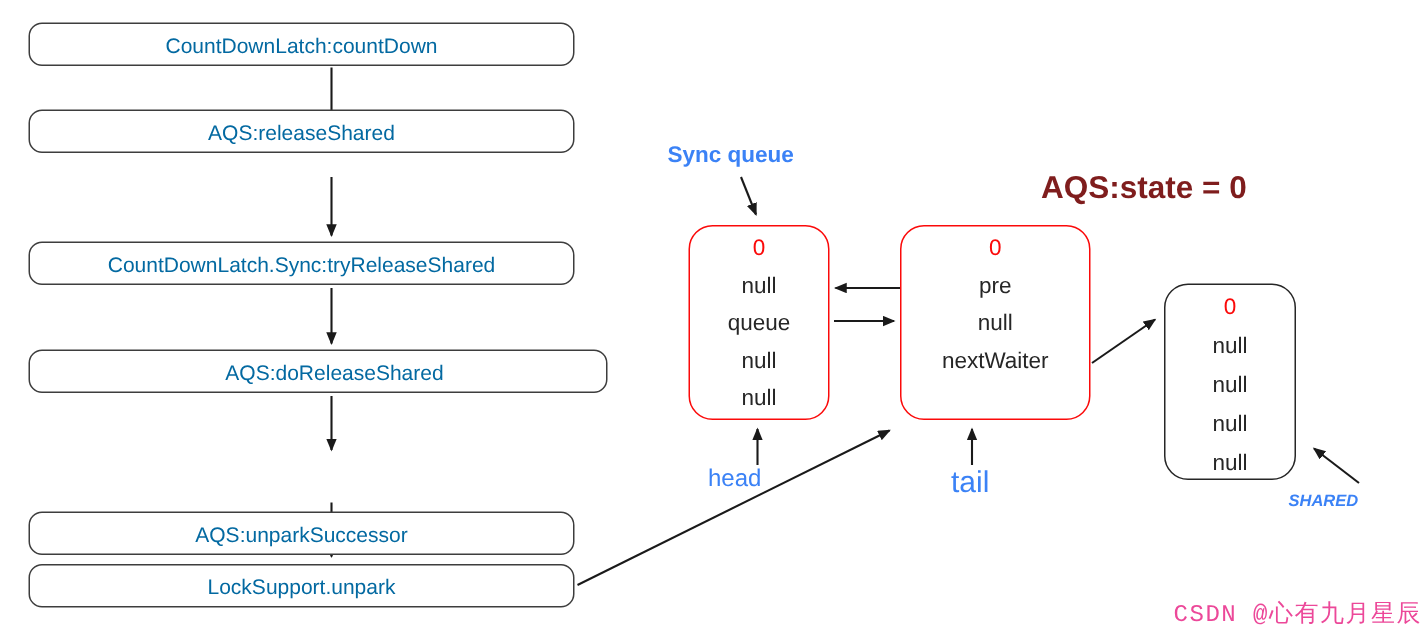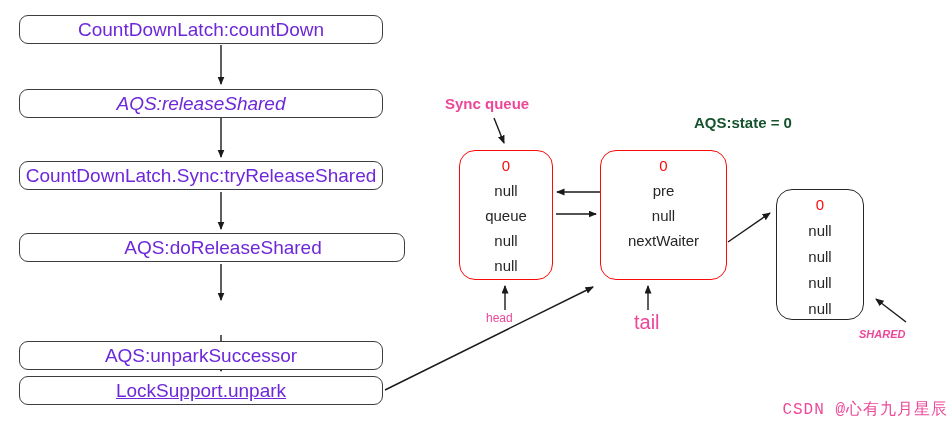--- a/index.html
+++ b/index.html
@@ -25,22 +25,22 @@
     position: absolute;
     left: 19px;
     width: 362px;
     height: 27px;
     background: #ffffff;
     border: 1.6px solid #3d3d3d;
     border-radius: 9px;
     display: flex;
     align-items: center;
     justify-content: center;
-    font-size: 19px;
-    color: #6d28d9;
+    font-size: 14px;
+    color: #0369a1;
     white-space: nowrap;
   }
   .node {
     position: absolute;
     background: #ffffff;
     border-radius: 16px;
     text-align: center;
     font-size: 15px;
     color: #262626;
     box-sizing: border-box;
@@ -49,28 +49,28 @@
   .node .row {
     height: 25px;
     line-height: 25px;
     white-space: nowrap;
   }
   .red-border  { border: 1.7px solid #fb0a0a; }
   .black-border{ border: 1.6px solid #262626; }
   .red-text    { color: #fb0a0a; }
   .diagram-label {
     position: absolute;
-    color: #ec4899;
+    color: #3b82f6;
     white-space: nowrap;
   }
   .bold   { font-weight: bold; }
   .italic { font-style: italic; }
   #sync-queue-label { left: 445px; top: 95px;  font-size: 15px; }
-  #aqs-state-label  { left: 694px; top: 114px; font-size: 15px; color: #14532d; }
-  #head-label { left: 486px; top: 311px; font-size: 12px; }
+  #aqs-state-label  { left: 694px; top: 114px; font-size: 21px; color: #7f1d1d; }
+  #head-label { left: 472px; top: 311px; font-size: 16px; }
   #tail-label { left: 634px; top: 311px; font-size: 20px; }
   #shared-label { left: 859px; top: 328px; font-size: 11px; }
   #watermark {
     position: absolute;
     right: 4px;
     top: 399px;
     font-size: 16px;
     color: #ec4899;
     letter-spacing: 1px;
     font-family: Liberation Mono, monospace;
@@ -98,25 +98,25 @@
       <line x1="556" y1="214" x2="596" y2="214" marker-end="url(#ah)"></line>
       <line x1="728" y1="242" x2="770" y2="213" marker-end="url(#ah)"></line>
       <line x1="505" y1="310" x2="505" y2="286" marker-end="url(#ah)"></line>
       <line x1="648" y1="310" x2="648" y2="286" marker-end="url(#ah)"></line>
       <line x1="385" y1="390" x2="593" y2="287" marker-end="url(#ah)"></line>
       <line x1="906" y1="322" x2="876" y2="299" marker-end="url(#ah)"></line>
     </g>
   </svg>
 
   <div class="flow-box" style="top:15px;">CountDownLatch:countDown</div>
-  <div class="flow-box" style="top:89px;font-style:italic;">AQS:releaseShared</div>
+  <div class="flow-box" style="top:73px;">AQS:releaseShared</div>
   <div class="flow-box" style="top:161px;text-align:right;">CountDownLatch.Sync:tryReleaseShared</div>
   <div class="flow-box" style="top:233px;padding-left:22px;">AQS:doReleaseShared</div>
   <div class="flow-box" style="top:305px;margin-top:36px;">AQS:unparkSuccessor</div>
-  <div class="flow-box" style="top:376px;text-decoration:underline;">LockSupport.unpark</div>
+  <div class="flow-box" style="top:376px;">LockSupport.unpark</div>
 
   <div id="sync-queue-label" class="diagram-label bold">Sync queue</div>
   <div id="aqs-state-label" class="diagram-label bold">AQS:state = 0</div>
   <div id="head-label" class="diagram-label">head</div>
   <div id="tail-label" class="diagram-label">tail</div>
   <div id="shared-label" class="diagram-label bold italic">SHARED</div>
 
   <div class="node red-border" style="left:459px; top:150px; width:94px; height:130px;">
     <div class="row red-text">0</div>
     <div class="row">null</div>

